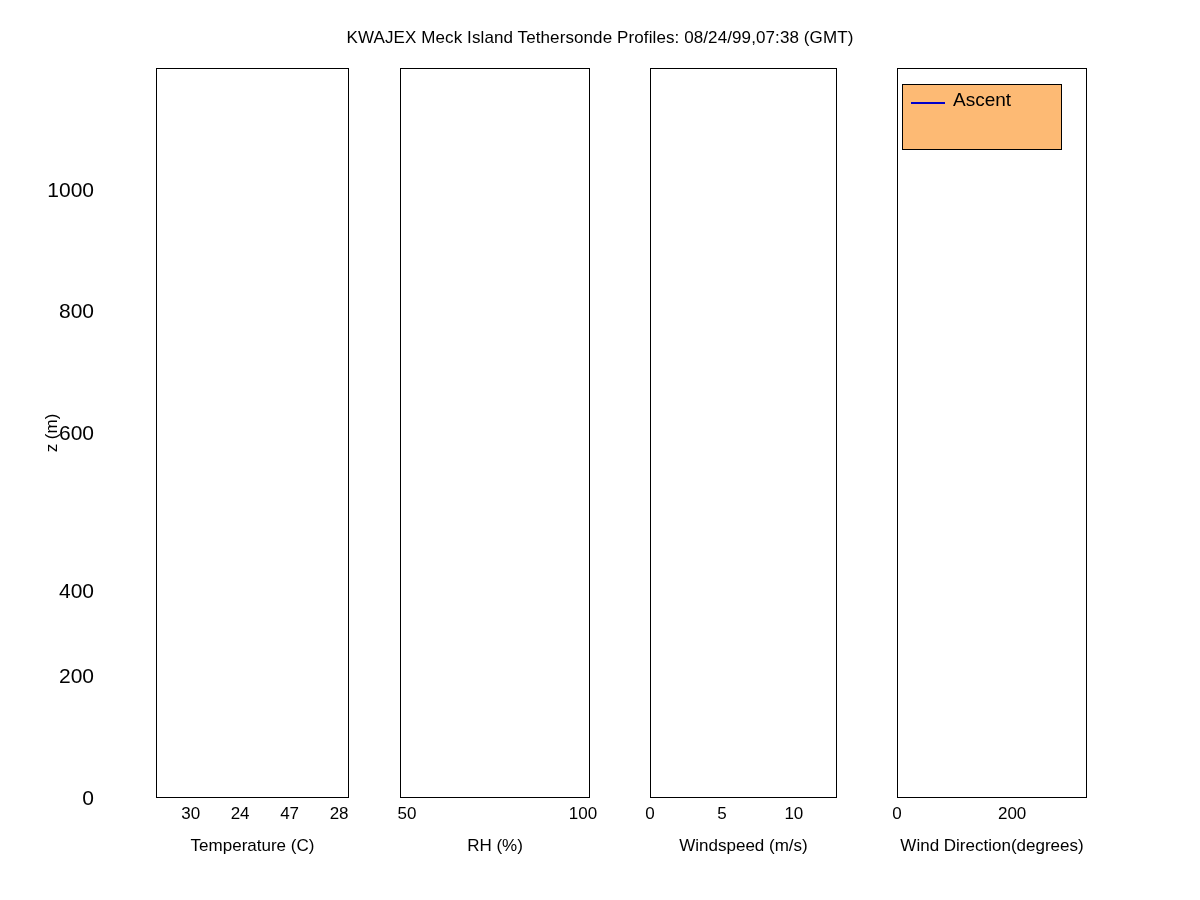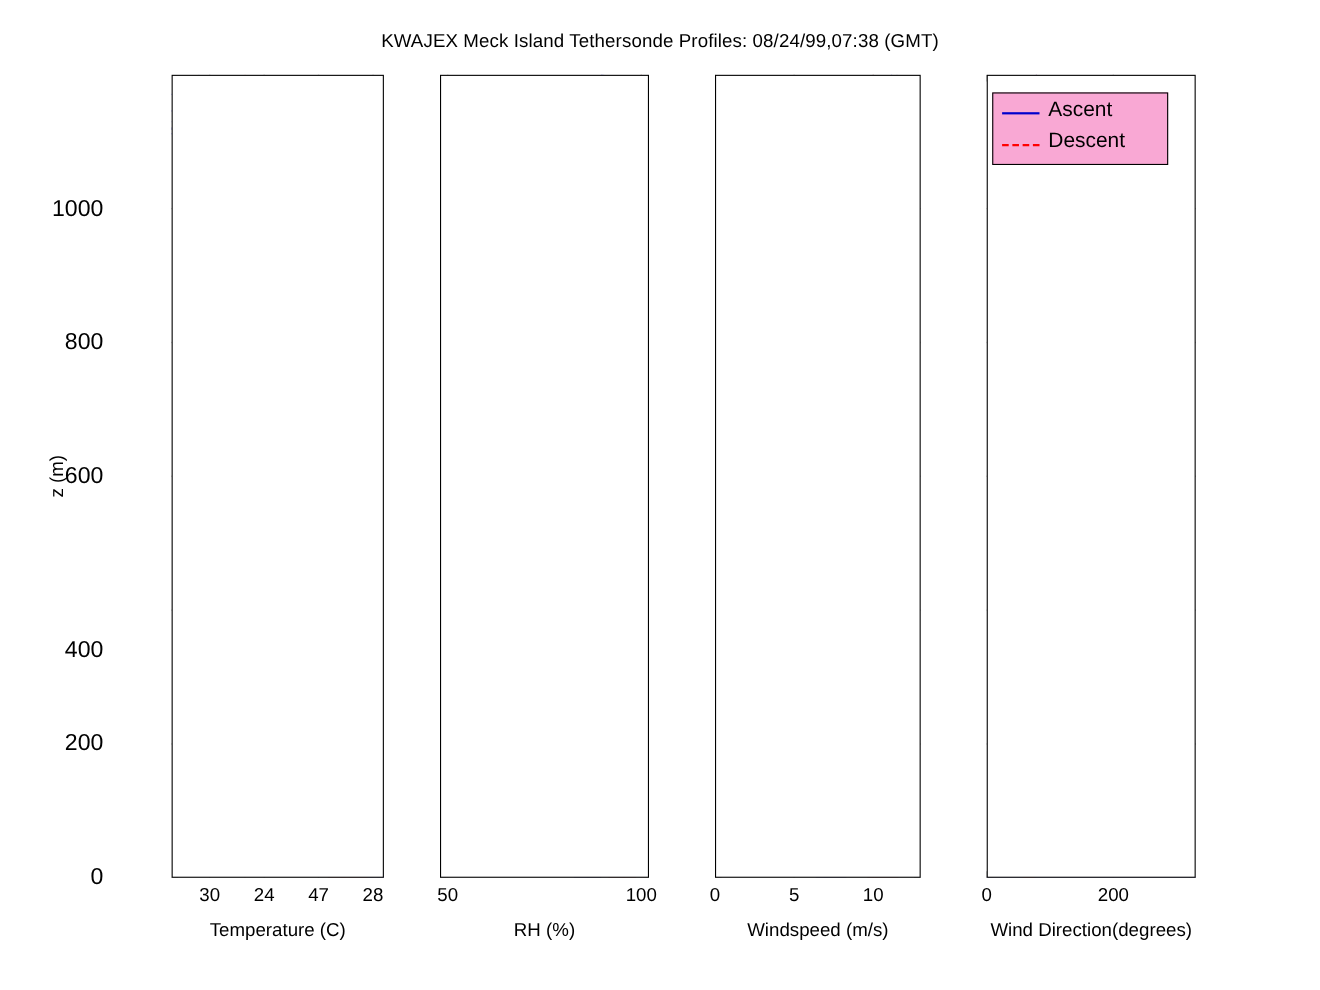--- a/index.html
+++ b/index.html
@@ -30,21 +30,21 @@
     font-size:17px;white-space:nowrap;
   }
   #ylabel-z{
     position:absolute;left:52px;top:433px;
     transform:translate(-50%,-50%) rotate(-90deg);
     font-size:17px;white-space:nowrap;
   }
 
   #legend{
     position:absolute;left:902px;top:84px;width:160px;height:66px;
-    border:1.3px solid #000;background:#f9a8d4;box-sizing:border-box;
+    border:1.3px solid #000;background:#fdba74;box-sizing:border-box;
     padding:3px 0 0 0;
   }
   .legend-row{position:relative;height:29px;}
   .legend-swatch{position:absolute;left:8px;top:14px;width:34px;height:0;}
   .legend-text{position:absolute;left:50px;top:1px;font-size:19px;white-space:nowrap;}
 </style>
 </head>
 <body>
 
 <div id="figure">
@@ -204,24 +204,20 @@
         <path d="M38.82 730.00L39.37 724.52L42.31 730.00L37.04 724.52L42.77 730.00L33.40 724.52L36.74 730.00L33.23 724.52L40.17 730.00L33.51 724.52L34.60 730.00L42.59 724.52L40.96 730.00L37.59 724.52L34.08 730.00L36.83 724.52L36.23 730.00L41.77 724.52L39.07 730.00L40.31 724.52L42.25 730.00L36.96 724.52L39.30 730.00L40.97 724.52L35.86 730.00L38.67 724.52L39.03 730.00L41.54 724.52L34.39 730.00L34.70 724.52L36.10 730.00L40.89 724.52L41.33 730.00L33.51 724.52L40.83 730.00L37.11 724.52L39.62 730.00L39.00 724.52L38.65 730.00L41.05 724.52L33.62 730.00L41.08 724.52L35.35 730.00L42.08 724.52L42.44 730.00L41.98 724.52L36.96 730.00L32.94 724.52L40.71 730.00L34.21 724.52L38.80 730.00L38.23 724.52L33.79 730.00L38.72 724.52L34.66 730.00L40.48 724.52L40.99 730.00L41.65 724.52L37.19 730.00L42.39 724.52L37.85 730.00L35.52 724.52L42.37 730.00L35.70 724.52L34.93 730.00L33.98 724.52L35.63 730.00L36.42 724.52L37.77 730.00L33.33 724.52L35.48 730.00L33.56 724.52L38.14 730.00L38.79 724.52L42.31 730.00L36.69 724.52L34.11 730.00L33.89 724.52L33.80 730.00L32.98 724.52L39.03 730.00L34.41 724.52L38.06 730.00L37.40 724.52L34.72 730.00L32.93 724.52L39.54 730.00L37.31 724.52L40.80 730.00L41.84 724.52L41.72 730.00L38.36 724.52L34.32 730.00L38.71 724.52L38.59 730.00L40.51 724.52L40.84 730.00L37.01 724.52L40.73 730.00L42.97 724.52L37.42 730.00L33.70 724.52L39.09 730.00L36.14 724.52L39.35 730.00L37.94 724.52L41.12 730.00L40.80 724.52L37.86 730.00L34.66 724.52L40.54 730.00L35.11 724.52L41.89 730.00L40.96 724.52L42.85 730.00L37.50 724.52L40.78 730.00L33.60 724.52L34.97 730.00L41.27 724.52L33.77 730.00L37.60 724.52L33.82 730.00L38.05 724.52L33.60 730.00L34.66 724.52L37.69 730.00L38.52 724.52L38.02 730.00L37.96 724.52L33.83 730.00L40.12 724.52L42.73 730.00L35.82 724.52L33.41 730.00L40.66 724.52L42.97 730.00L35.68 724.52L36.29 730.00L35.59 724.52L34.31 730.00" fill="none" stroke="#FF0000" stroke-width="1.4"></path>
       </svg>
     <div class="frame"></div>
   </div>
 
   <div id="legend">
     <div class="legend-row">
       <div class="legend-swatch" style="border-top:2px solid #0000CC;"></div>
       <div class="legend-text">Ascent</div>
     </div>
-    <div class="legend-row">
-      <div class="legend-swatch" style="border-top:2px dashed #FF0000;"></div>
-      <div class="legend-text">Descent</div>
-    </div>
   </div>
 
 <div class="xtick-lab" style="left: 190.641px;">30</div>
     <div class="xtick-lab" style="left: 240.128px;">24</div>
     <div class="xtick-lab" style="left: 289.615px;">47</div>
     <div class="xtick-lab" style="left: 339.103px;">28</div>
     <div class="xaxis-title" style="left: 252.5px;">Temperature (C)</div>
     <div class="xtick-lab" style="left: 407.037px;">50</div>
     <div class="xtick-lab" style="left: 582.963px;">100</div>
     <div class="xaxis-title" style="left: 495px;">RH (%)</div>

